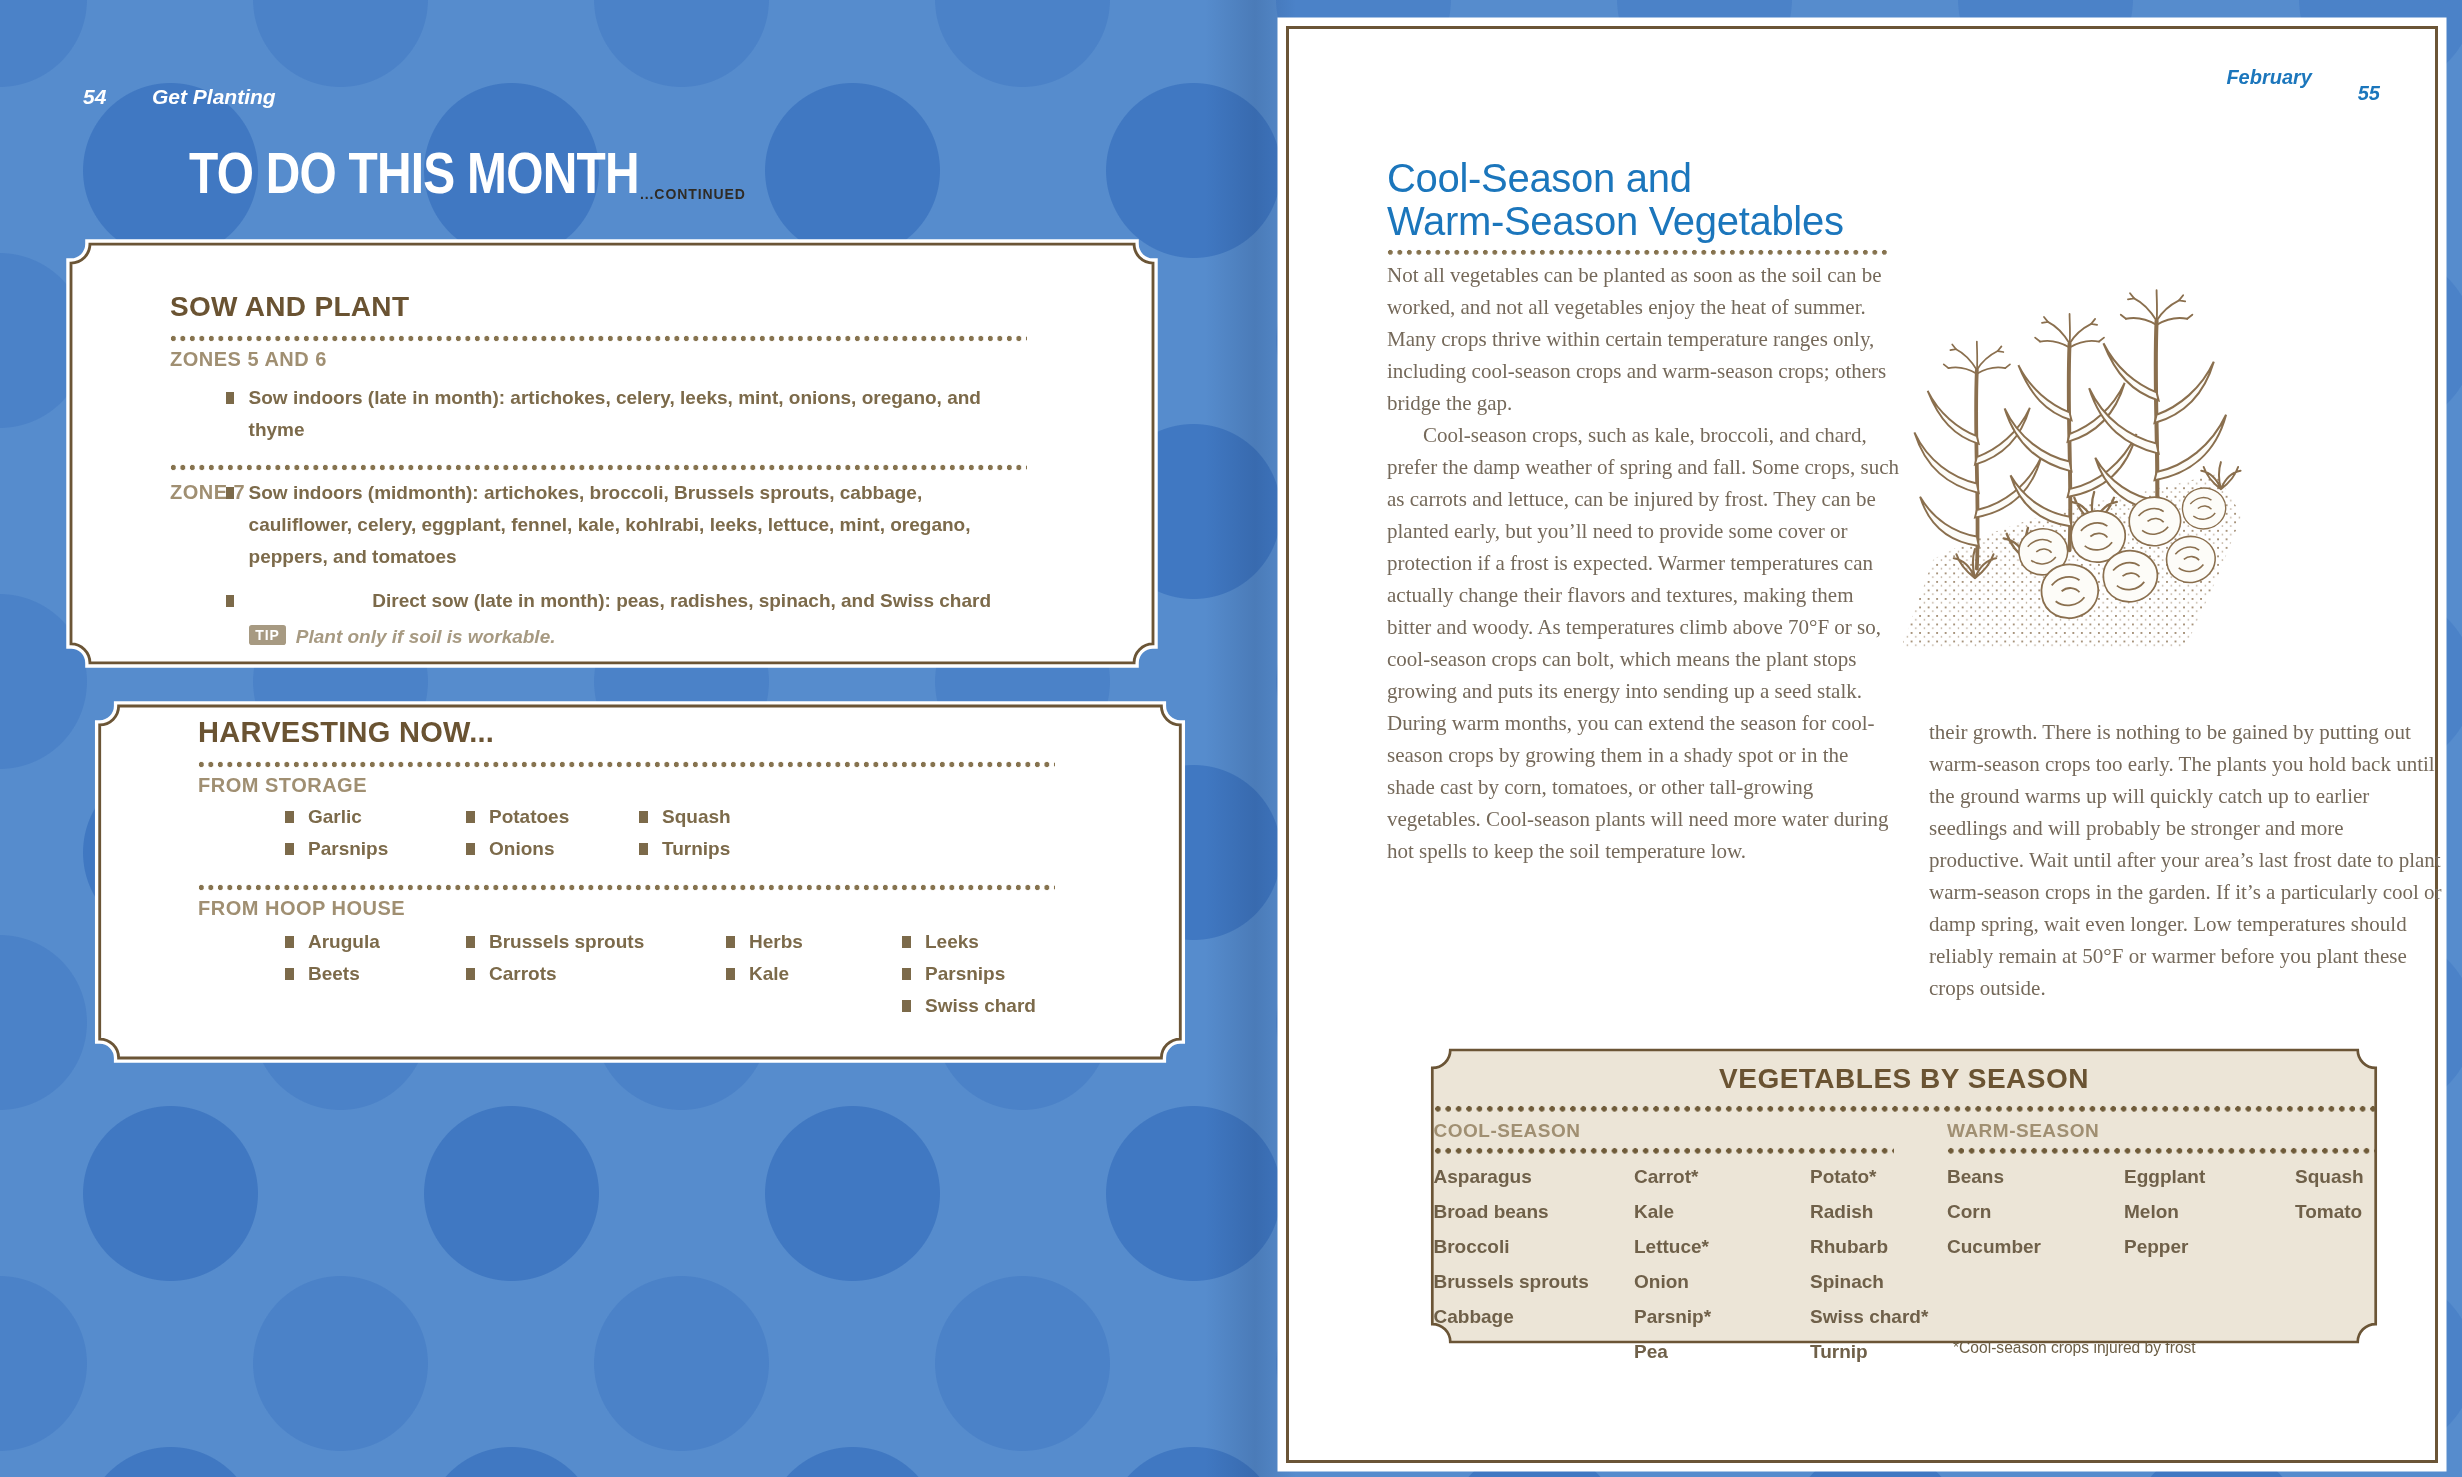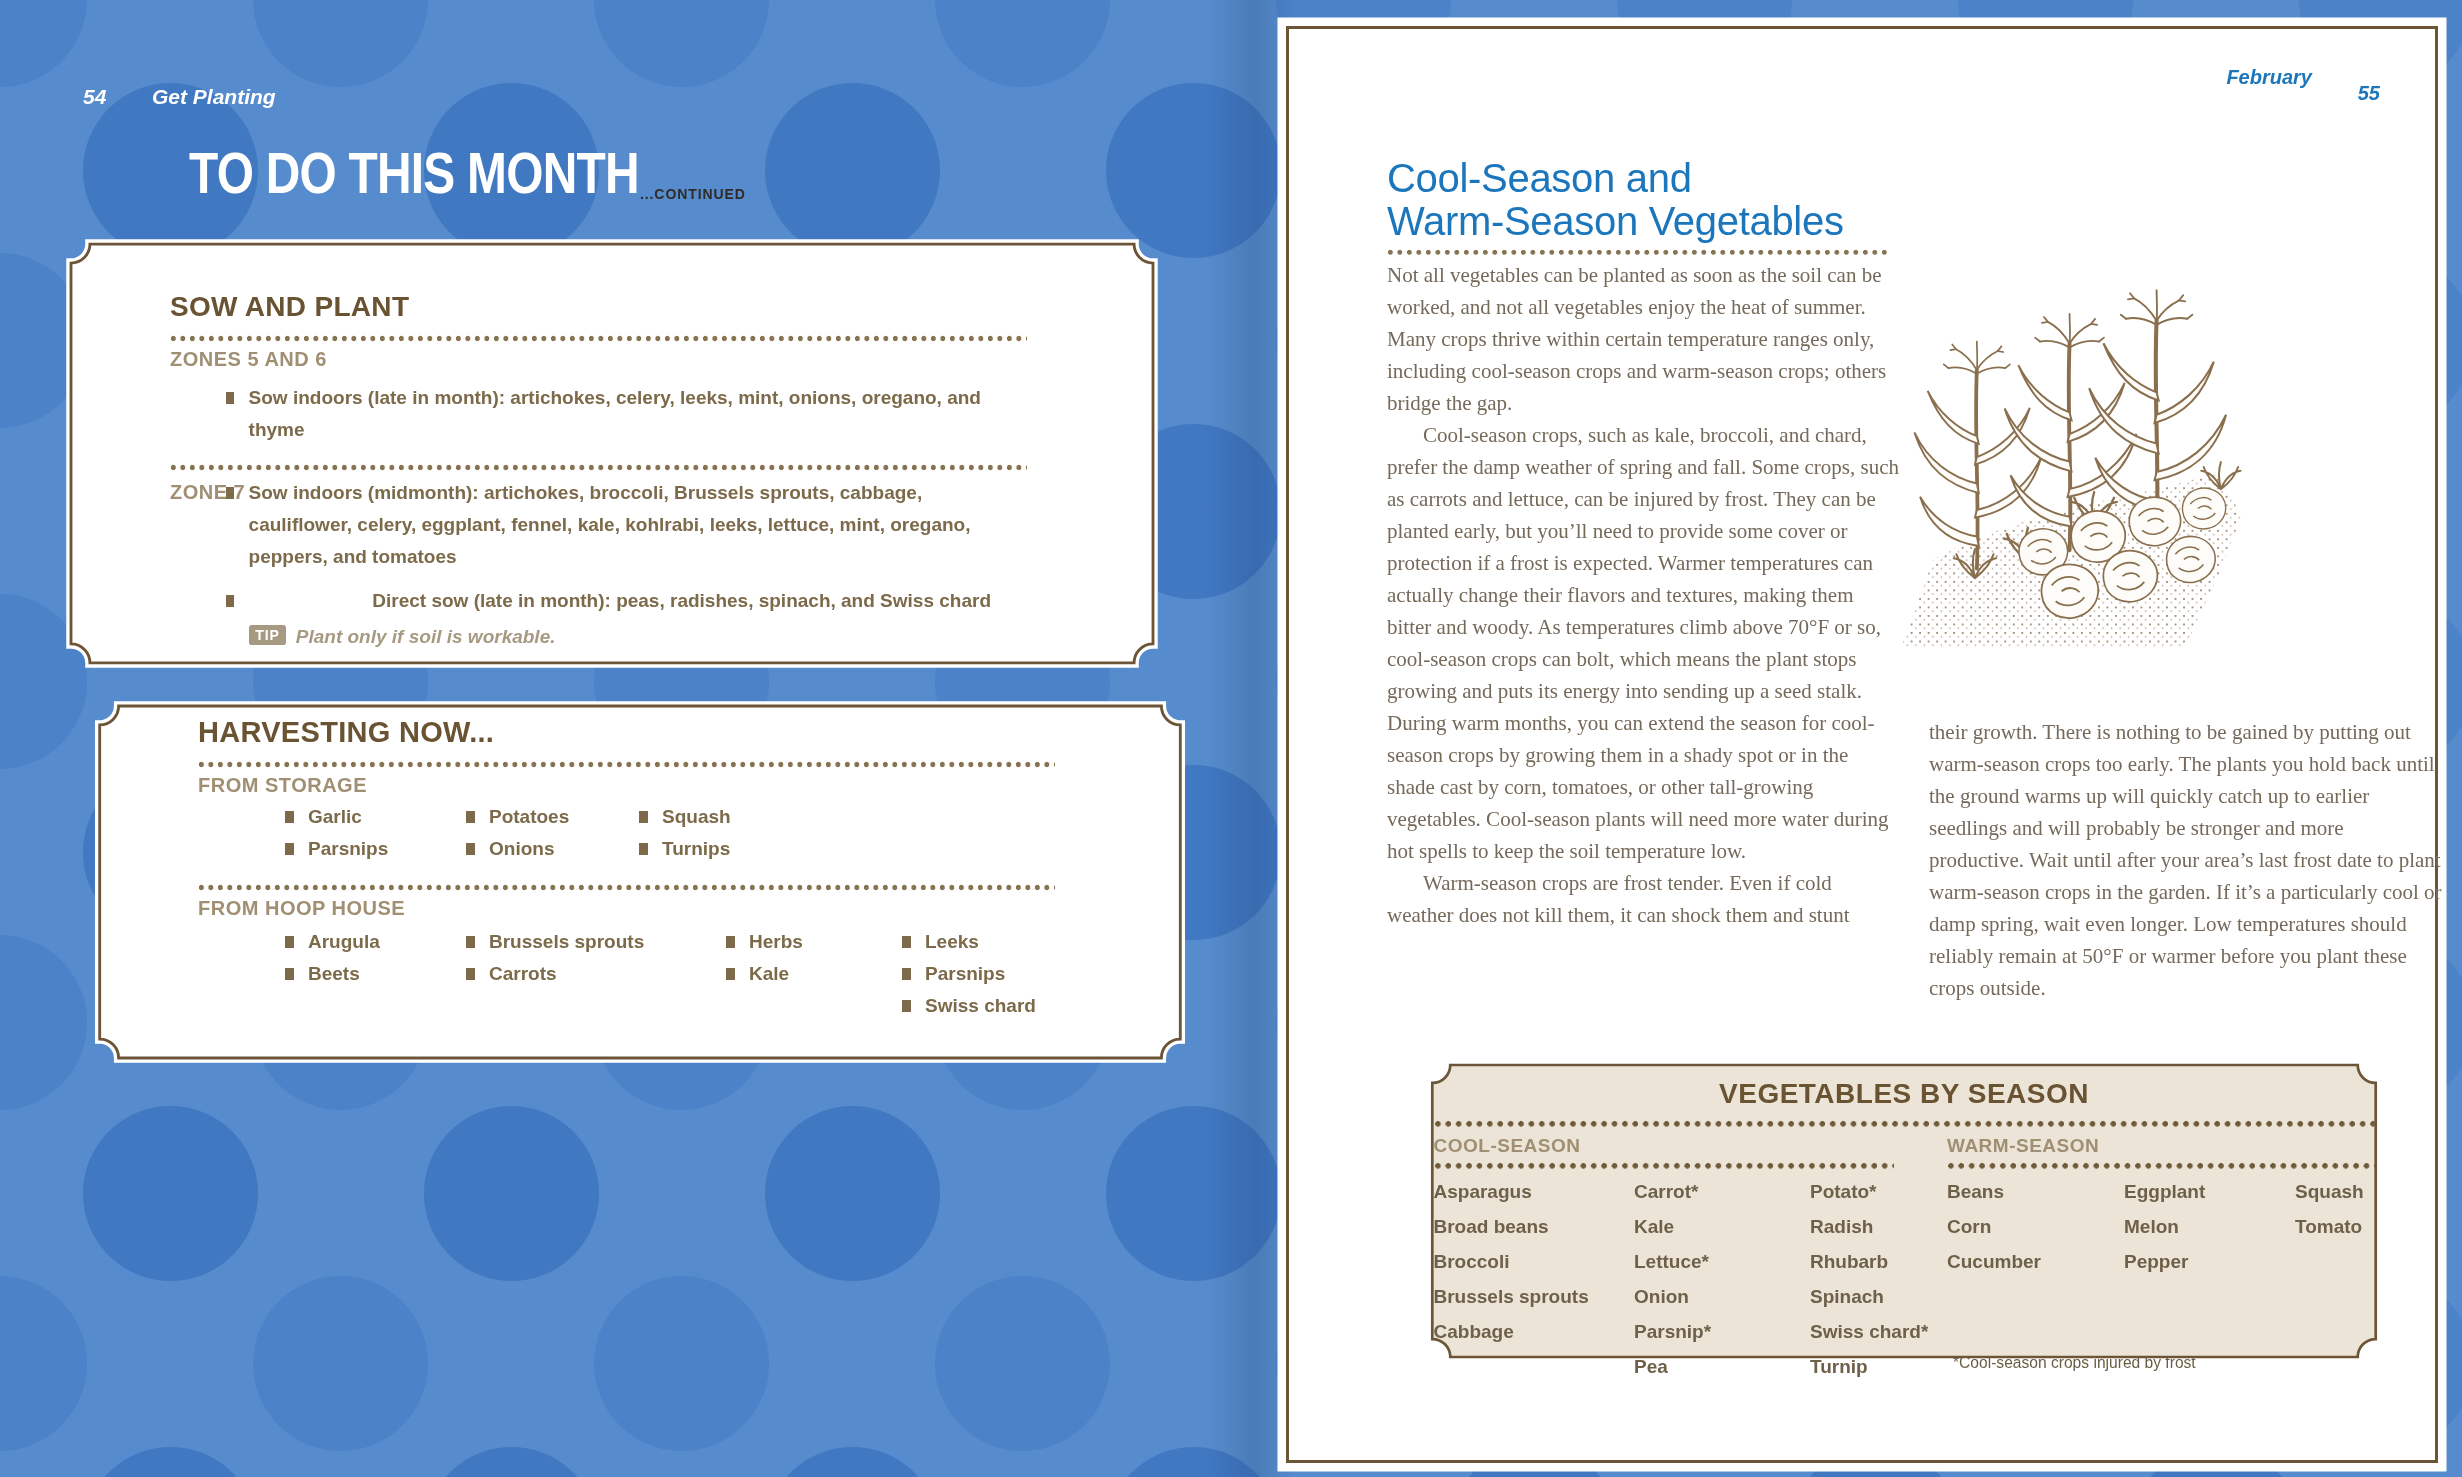--- a/index.html
+++ b/index.html
@@ -146,21 +146,20 @@
     <div class="abs runhead-r" style="right:123px;top:37px;margin-left:21px;">February</div>
     <div class="abs pagenum-r" style="right:55px;top:53px;">55</div>
 
     <div class="abs art-title" style="left:98px;top:127px;">Cool-Season and</div>
     <div class="abs art-title" style="left:98px;top:170px;">Warm-Season Vegetables</div>
     <div class="abs dots" style="left:98px;top:220px;width:504px;"></div>
 
     <div class="abs serif" style="left:98px;top:230px;width:513px;">
       <p>Not all vegetables can be planted as soon as the soil can be worked, and not all vegetables enjoy the heat of summer. Many crops thrive within certain temperature ranges only, including cool-season crops and warm-season crops; others bridge the gap.</p>
       <p class="ind">Cool-season crops, such as kale, broccoli, and chard, prefer the damp weather of spring and fall. Some crops, such as carrots and lettuce, can be injured by frost. They can be planted early, but you’ll need to provide some cover or protection if a frost is expected. Warmer temperatures can actually change their flavors and textures, making them bitter and woody. As temperatures climb above 70°F or so, cool-season crops can bolt, which means the plant stops growing and puts its energy into sending up a seed stalk. During warm months, you can extend the season for cool-season crops by growing them in a shady spot or in the shade cast by corn, tomatoes, or other tall-growing vegetables. Cool-season plants will need more water during hot spells to keep the soil temperature low.</p>
-      <p class="ind">Warm-season crops are frost tender. Even if cold weather does not kill them, it can shock them and stunt</p>
     </div>
 
     <div class="abs serif" style="left:640px;top:687px;width:513px;">
       <p>their growth. There is nothing to be gained by putting out warm-season crops too early. The plants you hold back until the ground warms up will quickly catch up to earlier seedlings and will probably be stronger and more productive. Wait until after your area’s last frost date to plant warm-season crops in the garden. If it’s a particularly cool or damp spring, wait even longer. Low temperatures should reliably remain at 50°F or warmer before you plant these crops outside.</p>
     </div>
 
     <svg class="abs" style="left:595px;top:201px;" width="373" height="420" viewBox="0 0 394 444">
       <defs>
         <pattern id="stip" width="9" height="9" patternUnits="userSpaceOnUse">
           <circle cx="2" cy="3" r="1" fill="#8a6f4e"></circle>
@@ -205,21 +204,21 @@
       <use href="#lettuce" transform="translate(168,342) scale(.9)"></use>
       <use href="#lettuce" transform="translate(226,326)"></use>
       <use href="#lettuce" transform="translate(286,310) scale(.95)"></use>
       <use href="#lettuce" transform="translate(338,296) scale(.8)"></use>
       <use href="#lettuce" transform="translate(196,384) scale(1.05)"></use>
       <use href="#lettuce" transform="translate(260,368)"></use>
       <use href="#lettuce" transform="translate(324,350) scale(.9)"></use>
     </svg>
 
 
-    <div class="notch-box" style="left:118px;top:1021px;width:994px;height:292px;margin-top:15px;">
+    <div class="notch-box" style="left:118px;top:1021px;width:994px;height:292px;">
         <svg viewBox="0 0 1050 325" class="notch-svg">
           <path d="M 20 0 H 1030 A 20 20 0 0 0 1050 20 V 305 A 20 20 0 0 0 1030 325 H 20 A 20 20 0 0 0 0 305 V 20 A 20 20 0 0 0 20 0 Z" fill="none" stroke="#ffffff" stroke-width="10"></path>
           <path d="M 20 0 H 1030 A 20 20 0 0 0 1050 20 V 305 A 20 20 0 0 0 1030 325 H 20 A 20 20 0 0 0 0 305 V 20 A 20 20 0 0 0 20 0 Z" fill="#ece5d7" stroke="#6b5536" stroke-width="3"></path>
         </svg>
       <div class="tbl-title" style="left:0;top:13.3px;">VEGETABLES BY SEASON</div>
       <div class="dots-strong" style="left:26.5px;top:55px;width:941px;"></div>
 
       <div class="tbl-sec" style="left:26.5px;top:70px;">COOL-SEASON</div>
       <div class="dots-strong" style="left:26.5px;top:97px;width:460px;"></div>
       <div class="tbl-sec" style="left:540px;top:70px;">WARM-SEASON</div>

